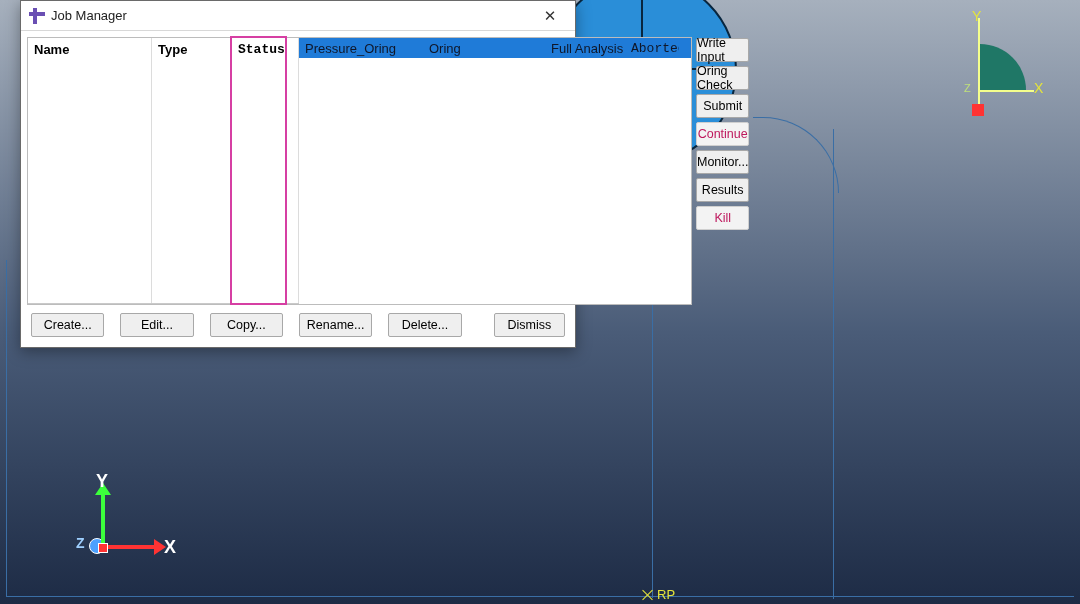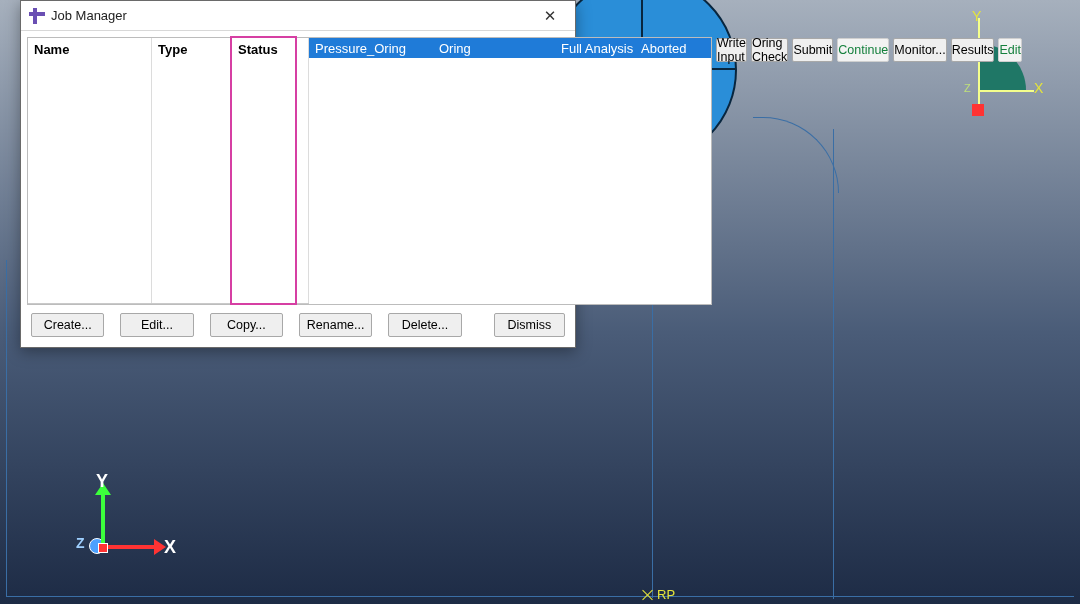--- a/index.html
+++ b/index.html
@@ -108,41 +108,41 @@
   }
 
   .dialog-body { flex:1; display:flex; padding: 6px 6px 0 6px; gap: 4px; }
 
   .table-wrap { flex:1; border: 1px solid #bcbcbc; background:#fff; display:flex; flex-direction:row; }
   .thead { display:flex; background:#fff; font-weight:bold; font-size:13px; border-bottom:1px solid #c9c9c9; }
   .thead .th { padding: 4px 6px; border-right: 1px solid #dcdcdc; }
   .c-name  { width: 124px; }
   .c-model { width: 122px; }
   .c-type  { width: 80px; }
-  .c-status{ width: 64px; }
+  .c-status{ width: 54px; font-family: Liberation Mono, monospace; }
   .c-rest  { flex:1; }
   .highlight-status {
     position: relative;
   }
   .highlight-status::after {
     content:""; position:absolute; left:-2px; top:-2px; right:-2px; bottom:-2px;
     border: 2px solid #d63fa3; pointer-events:none;
   }
 
   .tbody { flex:1; overflow:auto; font-size: 13px; }
-  .trow { display:flex; height: 20px; align-items:center; color:#ffffff; background:#1f7bd8; }
+  .trow { display:flex; height: 20px; align-items:center; color:#0f172a; background:#1f7bd8; }
   .trow .td { padding: 0 6px; white-space: nowrap; overflow:hidden; }
   .trow .c-type { text-align: left; }
 
-  .side-buttons { width: 80px; display:flex; flex-direction:row; gap: 4px; padding-top:1px;}
+  .side-buttons { width: 80px; display:flex; flex-direction:column; gap: 4px; padding-top:1px;}
   .btn {
     height: 24px; font-size: 12.5px; background: #efefef; border: 1px solid #a8a8a8;
     border-radius: 2px; cursor: pointer; display:flex; align-items:center; justify-content:center;
   }
-  .btn.disabled { color:#15803d; border-color:#cfcfcf; background:#f3f3f3; cursor:default; }
+  .btn.disabled { color:#be185d; border-color:#cfcfcf; background:#f3f3f3; cursor:default; }
 
   .dialog-footer {
     display:flex; gap: 16px; padding: 8px 10px 10px 10px; align-items:flex-start;
   }
   .dialog-footer .btn { width: 74px; }
   .dialog-footer .gap { flex:1; }
   .dialog-footer .dismiss { width: 72px; }
 </style>
 </head>
 <body>
@@ -213,21 +213,21 @@
         </div>
       </div>
 
       <div class="side-buttons">
         <div class="btn">Write Input</div>
         <div class="btn">Oring Check</div>
         <div class="btn">Submit</div>
         <div class="btn disabled">Continue</div>
         <div class="btn">Monitor...</div>
         <div class="btn">Results</div>
-        <div class="btn disabled">Edit</div>
+        <div class="btn disabled">Kill</div>
       </div>
     </div>
 
     <div class="dialog-footer">
       <div class="btn">Create...</div>
       <div class="btn">Edit...</div>
       <div class="btn">Copy...</div>
       <div class="btn">Rename...</div>
       <div class="btn">Delete...</div>
       <div class="gap"></div>

